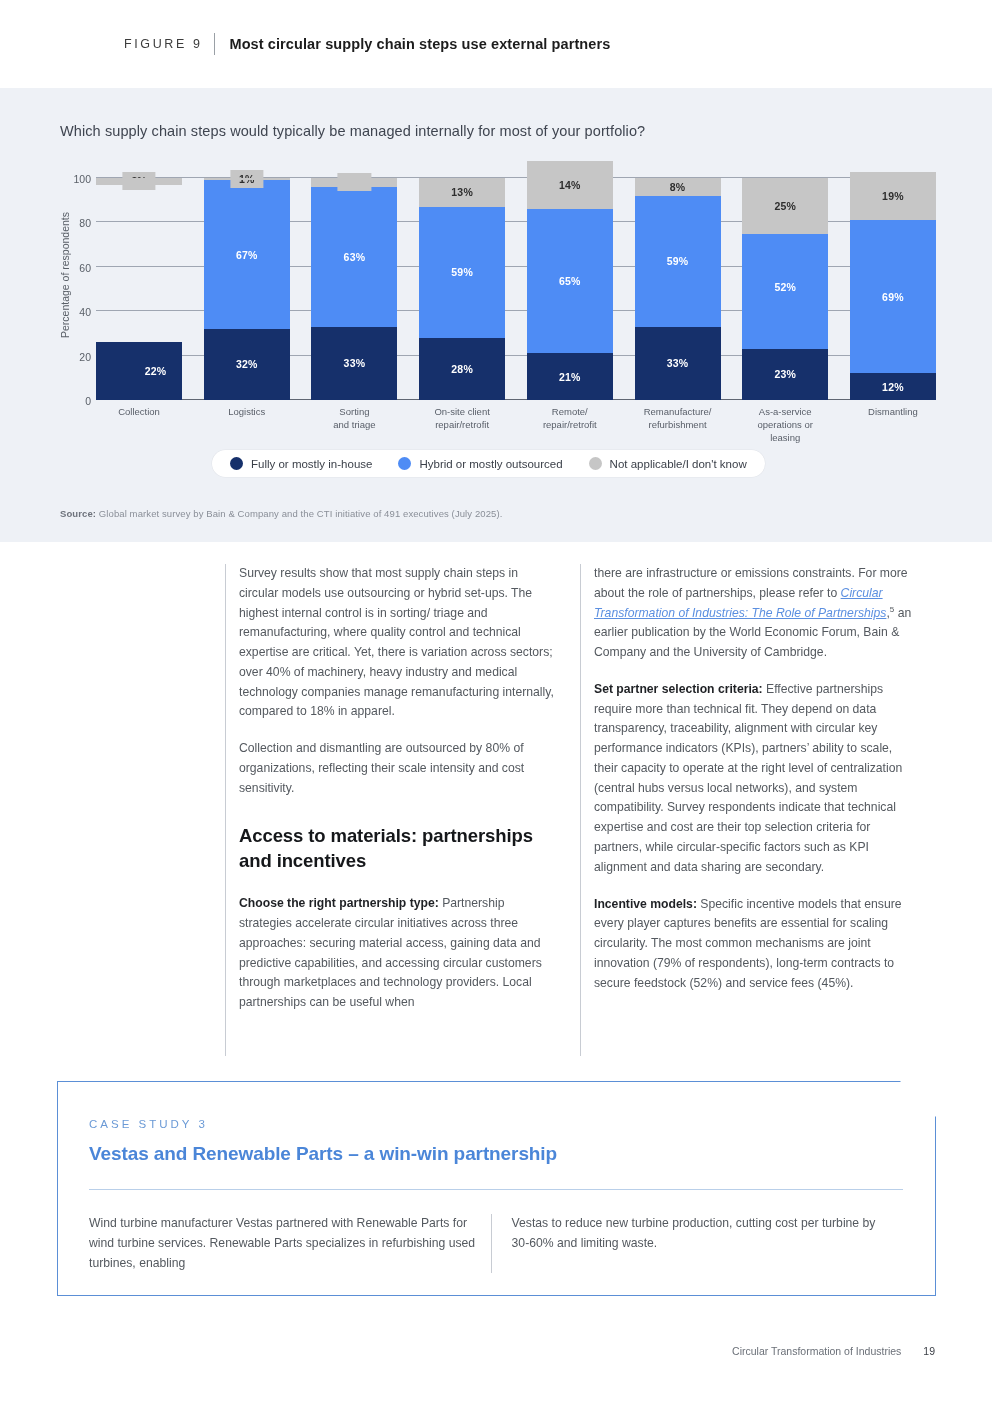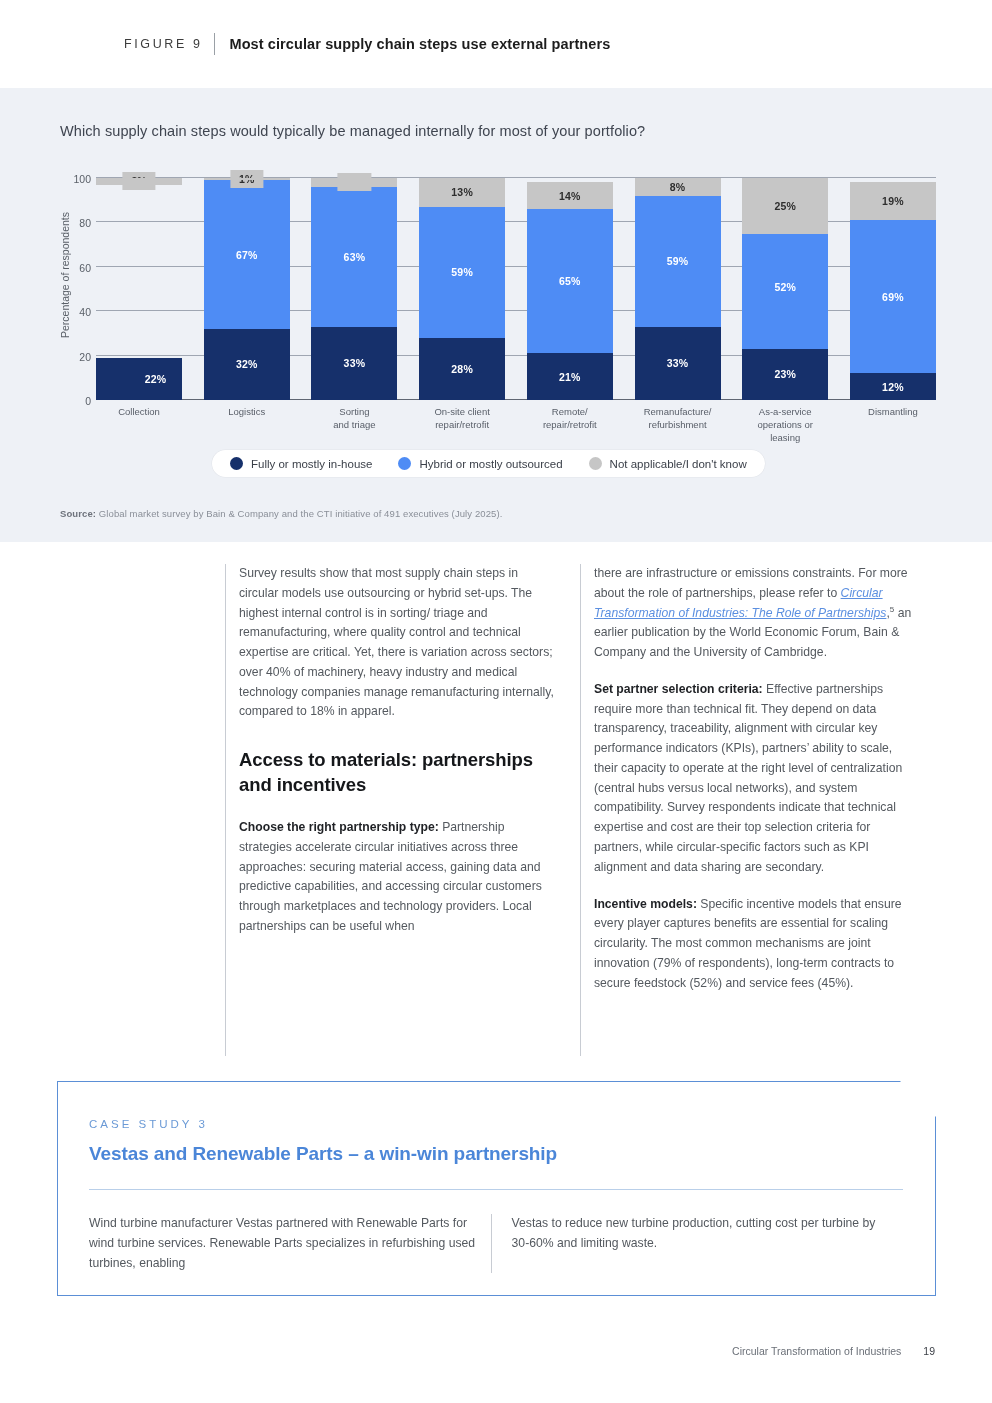--- a/index.html
+++ b/index.html
@@ -194,21 +194,21 @@
           <div class="ytick" style="bottom: 87.8px; transform: translateY(50%);">40</div>
           <div class="gridline" style="bottom: 133.2px;"></div>
           <div class="ytick" style="bottom: 132.2px; transform: translateY(50%);">60</div>
           <div class="gridline" style="bottom: 177.6px;"></div>
           <div class="ytick" style="bottom: 176.6px; transform: translateY(50%);">80</div>
           <div class="gridline" style="bottom: 222px;"></div>
           <div class="ytick" style="bottom: 221px; transform: translateY(50%);">100</div>
         </div>
       <div class="bars" id="bars">
           <div class="bar-col">
-            <div class="seg inhouse" style="bottom: 0px; height: 42px; padding-left: 33px;">
+            <div class="seg inhouse" style="bottom: 0px; height: 58px; padding-left: 33px;">
               <span>22%</span>
             </div>
             <div class="na-chip" style="bottom: 209.67px;">3%</div>
             <div class="seg na" style="bottom: 215.34px; height: 6.66px;"></div>
           </div>
           <div class="bar-col">
             <div class="seg inhouse" style="bottom: 0px; height: 71.04px;">
               <span>32%</span>
             </div>
             <div class="seg hybrid" style="bottom: 71.04px; height: 148.74px;">
@@ -238,21 +238,21 @@
               <span>13%</span>
             </div>
           </div>
           <div class="bar-col">
             <div class="seg inhouse" style="bottom: 0px; height: 46.62px;">
               <span>21%</span>
             </div>
             <div class="seg hybrid" style="bottom: 46.62px; height: 144.3px;">
               <span>65%</span>
             </div>
-            <div class="seg na" style="bottom: 190.92px; height: 27px;">
+            <div class="seg na" style="bottom: 190.92px; height: 48px;">
               <span>14%</span>
             </div>
           </div>
           <div class="bar-col">
             <div class="seg inhouse" style="bottom: 0px; height: 73.26px;">
               <span>33%</span>
             </div>
             <div class="seg hybrid" style="bottom: 73.26px; height: 130.98px;">
               <span>59%</span>
             </div>
@@ -271,21 +271,21 @@
               <span>25%</span>
             </div>
           </div>
           <div class="bar-col">
             <div class="seg inhouse" style="bottom: 0px; height: 26.64px;">
               <span>12%</span>
             </div>
             <div class="seg hybrid" style="bottom: 26.64px; height: 153.18px;">
               <span>69%</span>
             </div>
-            <div class="seg na" style="bottom: 179.82px; height: 38px;">
+            <div class="seg na" style="bottom: 179.82px; height: 48px;">
               <span>19%</span>
             </div>
           </div>
         </div>
     </div>
 
     <div class="x-labels" id="xlabels">
         <div class="x-label">Collection</div>
         <div class="x-label">Logistics</div>
         <div class="x-label">Sorting<br>and triage</div>
@@ -314,20 +314,21 @@
 
   <div class="source">
     <b>Source:</b><span> Global market survey by Bain &amp; Company and the CTI initiative of 491 executives (July 2025).</span>
   </div>
 </div>
 
 <div class="body-cols">
 
   <div class="col">
     <p>Survey results show that most supply chain steps in circular models use outsourcing or hybrid set-ups. The highest internal control is in sorting/ triage and remanufacturing, where quality control and technical expertise are critical. Yet, there is variation across sectors; over 40% of machinery, heavy industry and medical technology companies manage remanufacturing internally, compared to 18% in apparel.</p>
+    <p>Collection and dismantling are outsourced by 80% of organizations, reflecting their scale intensity and cost sensitivity.</p>
     <h2 class="section-head">Access to materials: partnerships and incentives</h2>
     <p class="tight"><b>Choose the right partnership type:</b><span> Partnership strategies accelerate circular initiatives across three approaches: securing material access, gaining data and predictive capabilities, and accessing circular customers through marketplaces and technology providers. Local partnerships can be useful when</span></p>
   </div>
 
   <div class="col">
     <p><span>there are infrastructure or emissions constraints. For more about the role of partnerships, please refer to </span><a class="ref" href="#">Circular Transformation of Industries: The Role of Partnerships</a><span>,</span><sup>5</sup><span> an earlier publication by the World Economic Forum, Bain &amp; Company and the University of Cambridge.</span></p>
     <p><b>Set partner selection criteria:</b><span> Effective partnerships require more than technical fit. They depend on data transparency, traceability, alignment with circular key performance indicators (KPIs), partners’ ability to scale, their capacity to operate at the right level of centralization (central hubs versus local networks), and system compatibility. Survey respondents indicate that technical expertise and cost are their top selection criteria for partners, while circular-specific factors such as KPI alignment and data sharing are secondary.</span></p>
     <p class="tight"><b>Incentive models:</b><span> Specific incentive models that ensure every player captures benefits are essential for scaling circularity. The most common mechanisms are joint innovation (79% of respondents), long-term contracts to secure feedstock (52%) and service fees (45%).</span></p>
   </div>
 </div>

